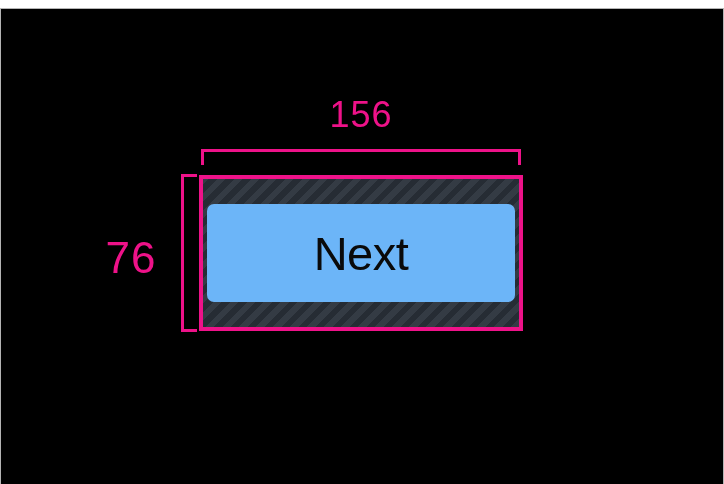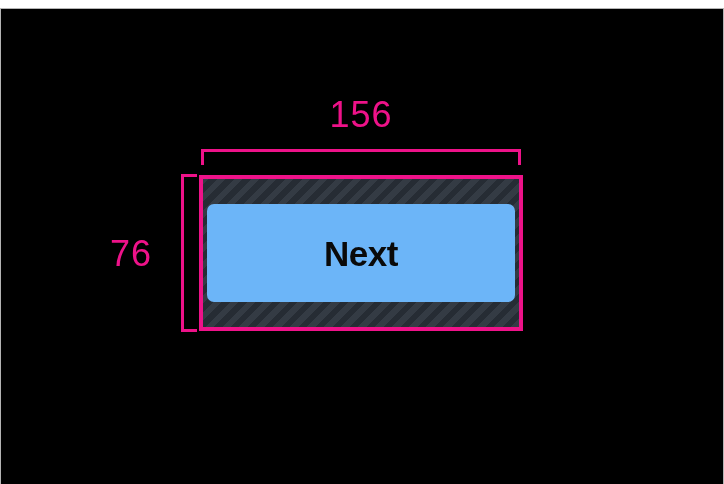--- a/index.html
+++ b/index.html
@@ -61,22 +61,22 @@
     background: #6cb5f8;
     border-radius: 7px;
     display: flex;
     align-items: center;
     justify-content: center;
   }
 
   .btn-label {
     color: #0a0a0a;
     font-family: "Liberation Sans", sans-serif;
-    font-size: 35px;
-    font-weight: bold;
+    font-size: 47px;
+    font-weight: normal;
     letter-spacing: -0.5px;
     line-height: 1;
   }
 
   
   .width-measure {
     position: absolute;
     left: 200px;
     top: 140px;
     width: 320px;
@@ -141,21 +141,21 @@
   .height-measure .tick.bottom { bottom: 0; }
 
   .height-label {
     position: absolute;
     left: 96px;
     top: 227px;
     width: 68px;
     text-align: center;
     color: #ee1289;
     font-family: "Liberation Sans", sans-serif;
-    font-size: 36px;
+    font-size: 44px;
     font-weight: 300;
     line-height: 1;
     letter-spacing: 1px;
   }
 </style>
 </head>
 <body>
 
 <div id="screen">
 

